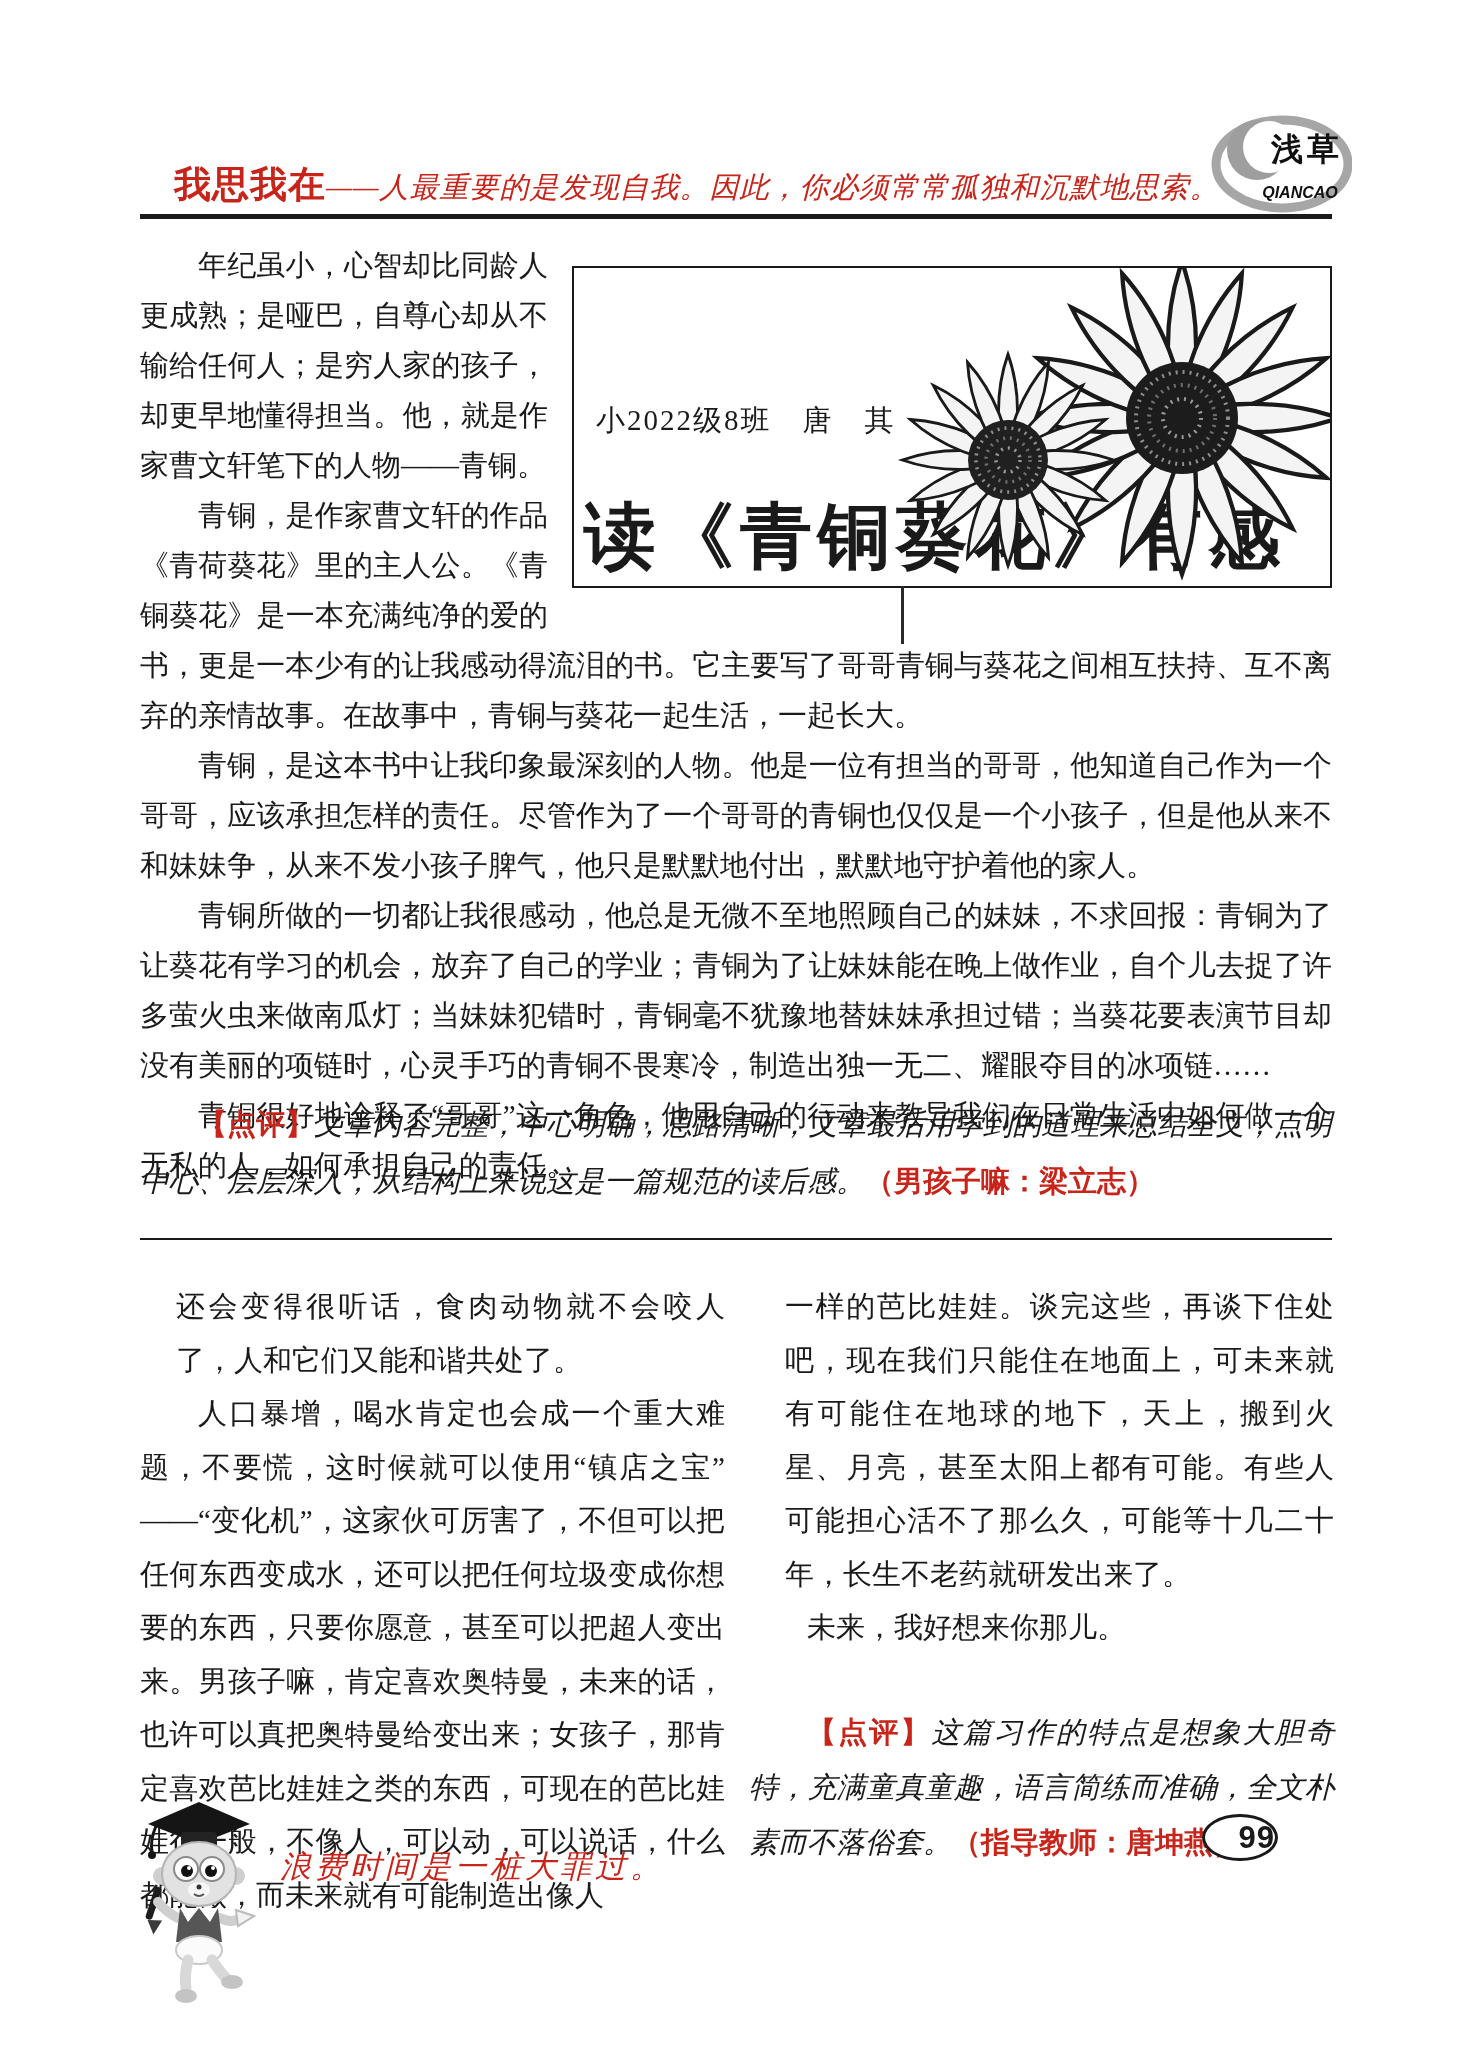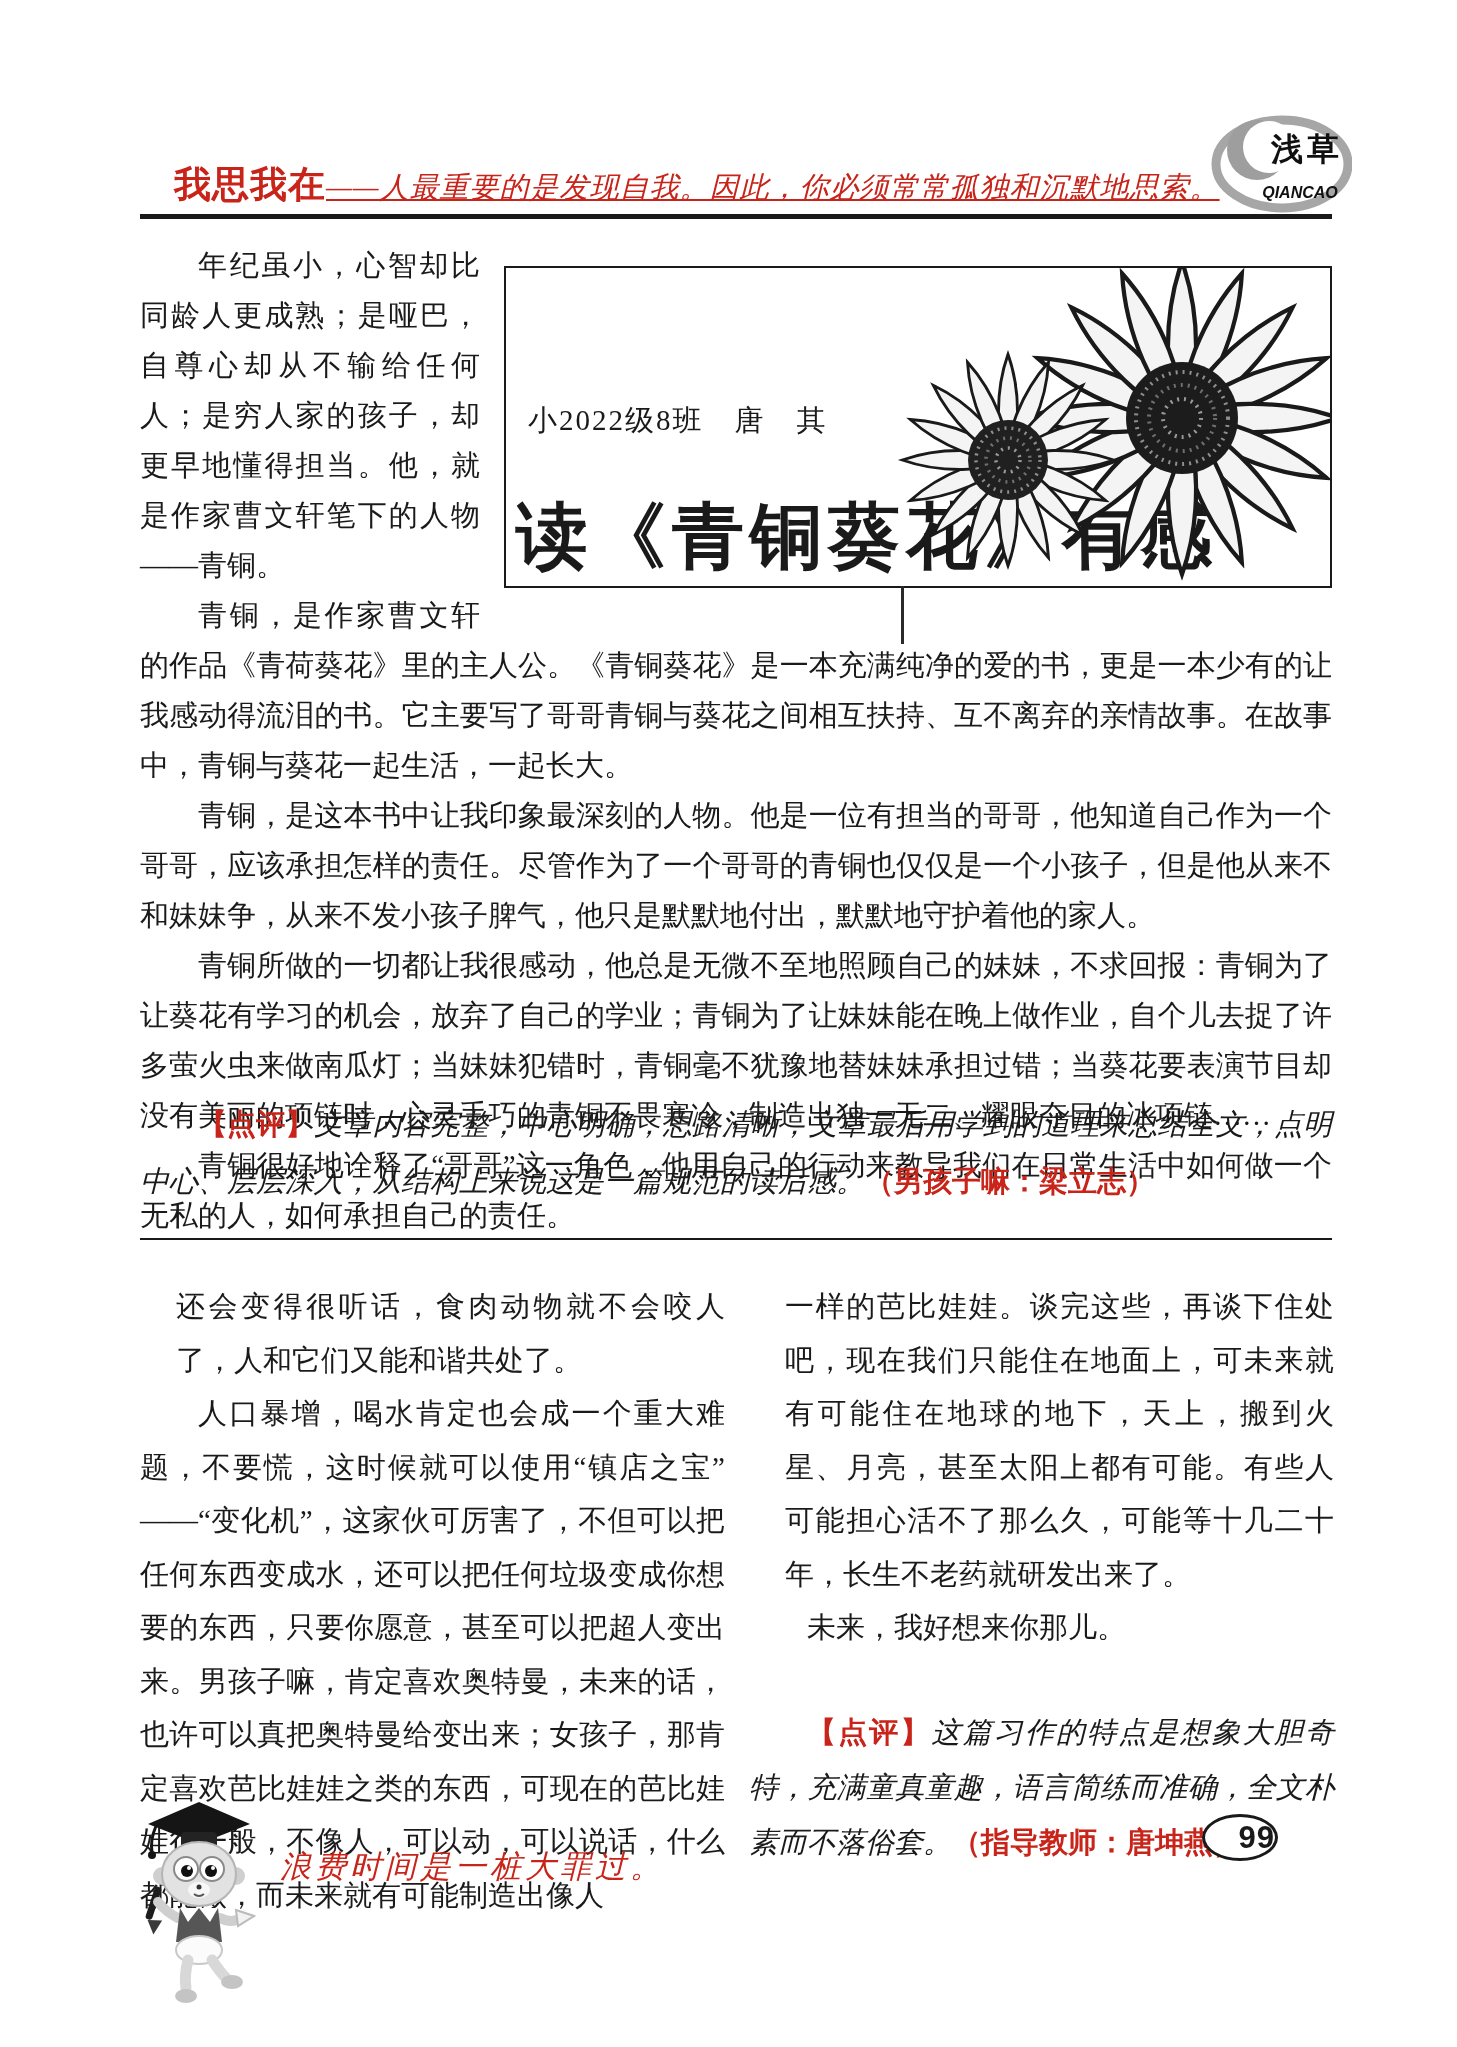--- a/index.html
+++ b/index.html
@@ -19,36 +19,36 @@
   
   .header-slogan{
     position:absolute;left:174px;top:160px;
     white-space:nowrap;color:var(--accent);
   }
   .slogan-title{
     font-family:"Liberation Sans","DejaVu Sans",sans-serif;
     font-weight:900;font-size:37px;letter-spacing:1px;
   }
   .slogan-text{
-    font-style:italic;font-size:29px;letter-spacing:1px;text-decoration:underline;
+    font-style:italic;font-size:29px;letter-spacing:1px;
   }
   .header-rule{
     position:absolute;left:140px;top:214px;width:1192px;height:5px;
     background:var(--ink);
   }
   .logo{position:absolute;left:1200px;top:94px;width:152px;height:122px;}
   
   .article1{
     position:absolute;left:140px;top:240px;width:1192px;
     font-size:29px;line-height:50px;text-align:justify;
   }
   .p{text-indent:2em;}
   .p.cont{text-indent:0;margin-left:36px;}
   .title-box{
-    float:right;width:828px;height:322px;
+    float:right;width:760px;height:322px;
     border:2px solid var(--ink);
     margin:26px 0 16px 24px;
     position:relative;overflow:hidden;
     background:#fff;
   }
   .title-box .author{
     position:absolute;left:22px;top:138px;
     font-size:29px;letter-spacing:2px;white-space:nowrap;
     text-indent:0;line-height:1;
   }

